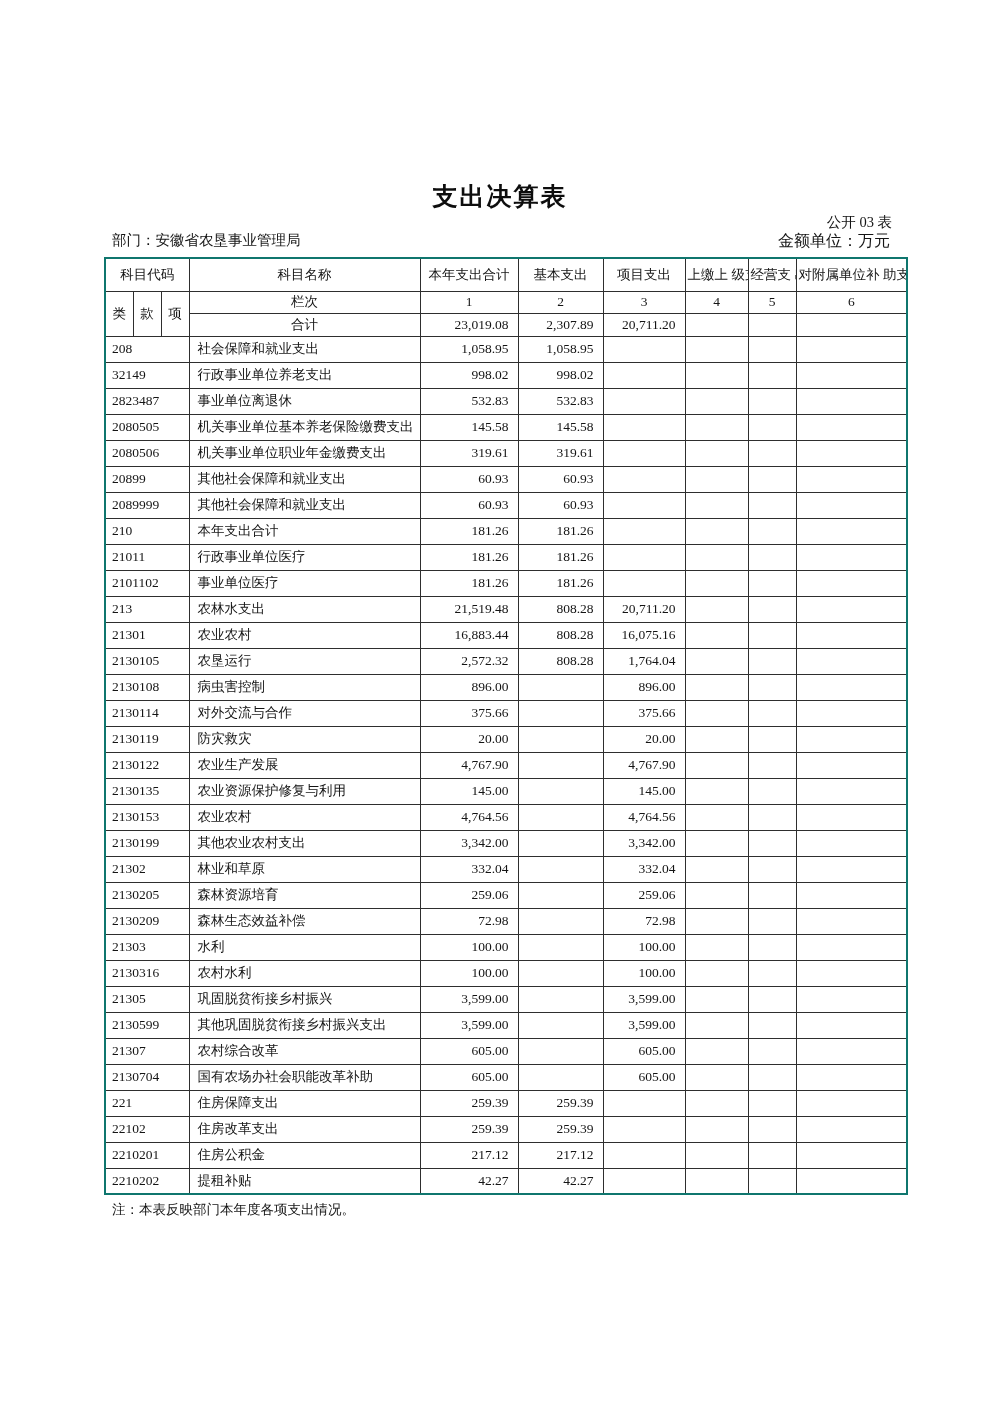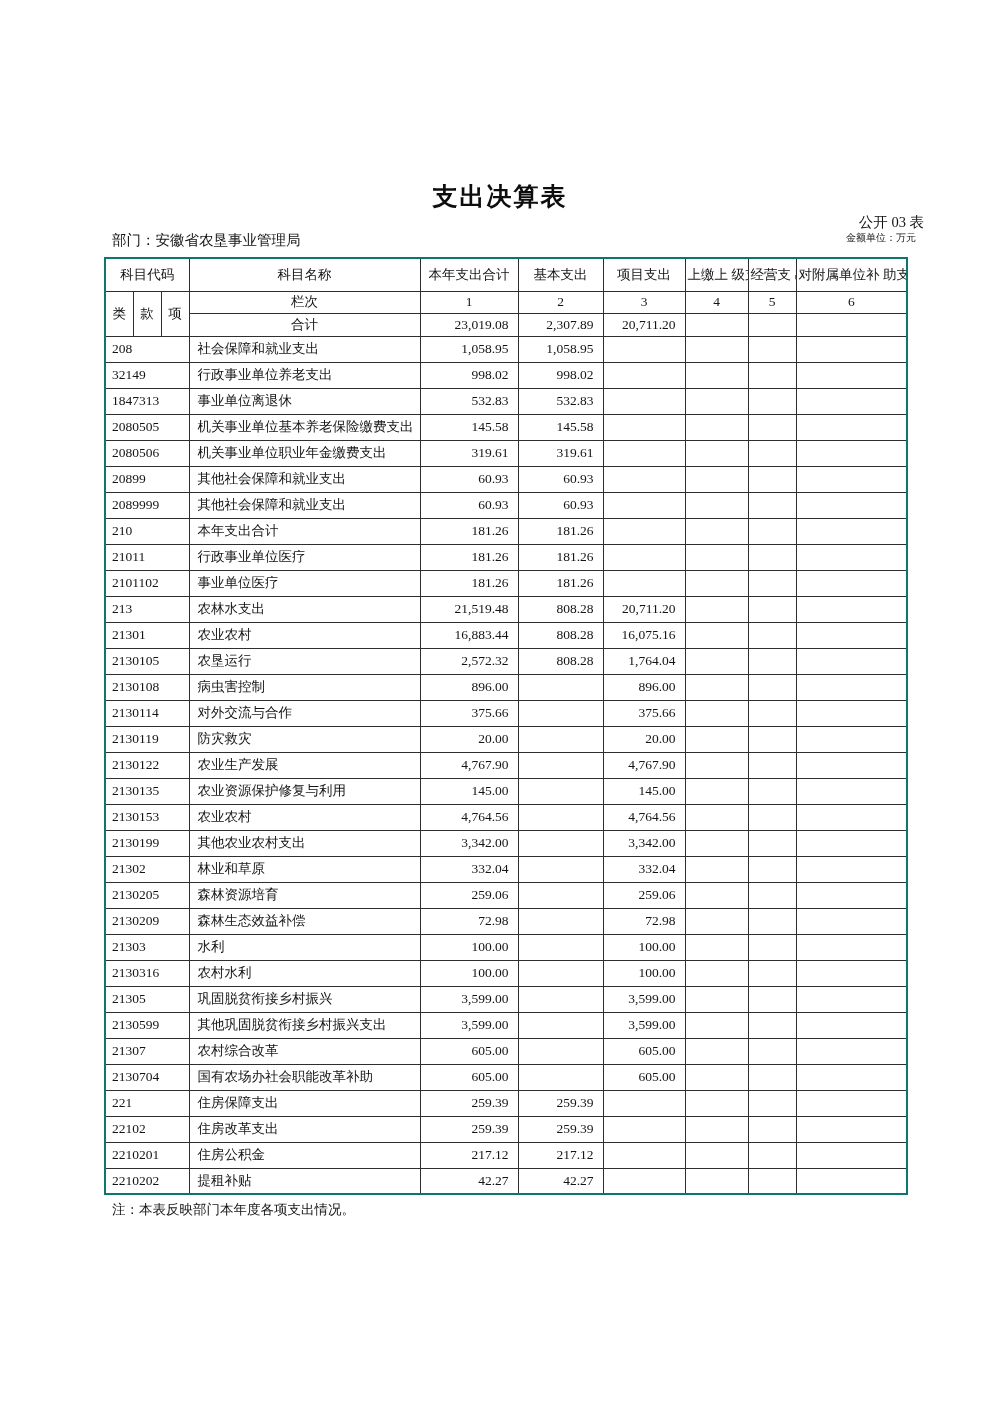--- a/index.html
+++ b/index.html
@@ -15,23 +15,23 @@
     background: #ffffff;
     overflow: hidden;
   }
   .doc-title {
     position: absolute; top: 180px; left: 0; width: 100%;
     text-align: center;
     font-family: "Liberation Sans", "DejaVu Sans", sans-serif;
     font-weight: 700; font-size: 25px; letter-spacing: 2px;
     color: #0d0d0d;
   }
-  .meta-public { position: absolute; top: 213px; right: 76px; font-size: 14.5px; }
+  .meta-public { position: absolute; top: 213px; right: 108px; font-size: 14.5px; }
   .meta-dept   { position: absolute; top: 231px; left: 112px; font-size: 14.5px; }
-  .meta-unit   { position: absolute; top: 231px; right: 84px; font-size: 10px; }
+  .meta-unit   { position: absolute; top: 231px; right: 110px; font-size: 16px; }
 
   table.main {
     position: absolute; top: 257px; left: 104px;
     width: 802px;
     border-collapse: collapse; table-layout: fixed;
     font-size: 13.5px;
     border: 2px solid #0f766e;
   }
   table.main td {
     border: 1px solid #2e2e2e;
@@ -132,21 +132,21 @@
           <td class="code" colspan="3">32149</td>
           <td class="name">行政事业单位养老支出</td>
           <td class="num">998.02</td>
           <td class="num">998.02</td>
           <td class="num"></td>
           <td class="num"></td>
           <td class="num"></td>
           <td class="num"></td>
         </tr>
         <tr>
-          <td class="code" colspan="3">1847313</td>
+          <td class="code" colspan="3">2823487</td>
           <td class="name">事业单位离退休</td>
           <td class="num">532.83</td>
           <td class="num">532.83</td>
           <td class="num"></td>
           <td class="num"></td>
           <td class="num"></td>
           <td class="num"></td>
         </tr>
         <tr>
           <td class="code" colspan="3">2080505</td>

